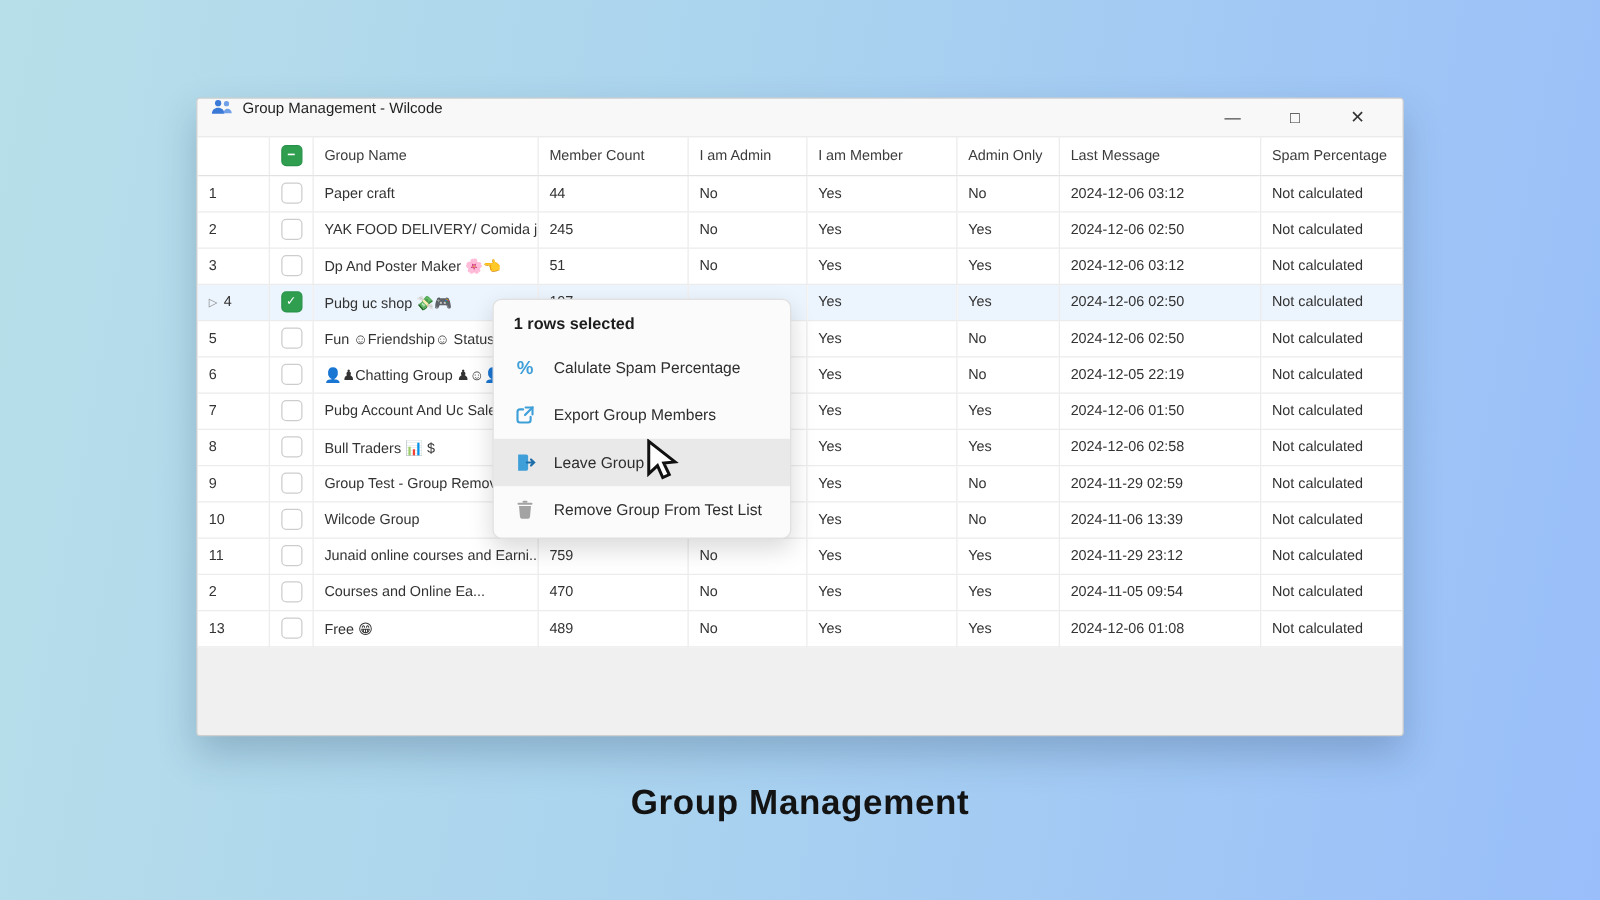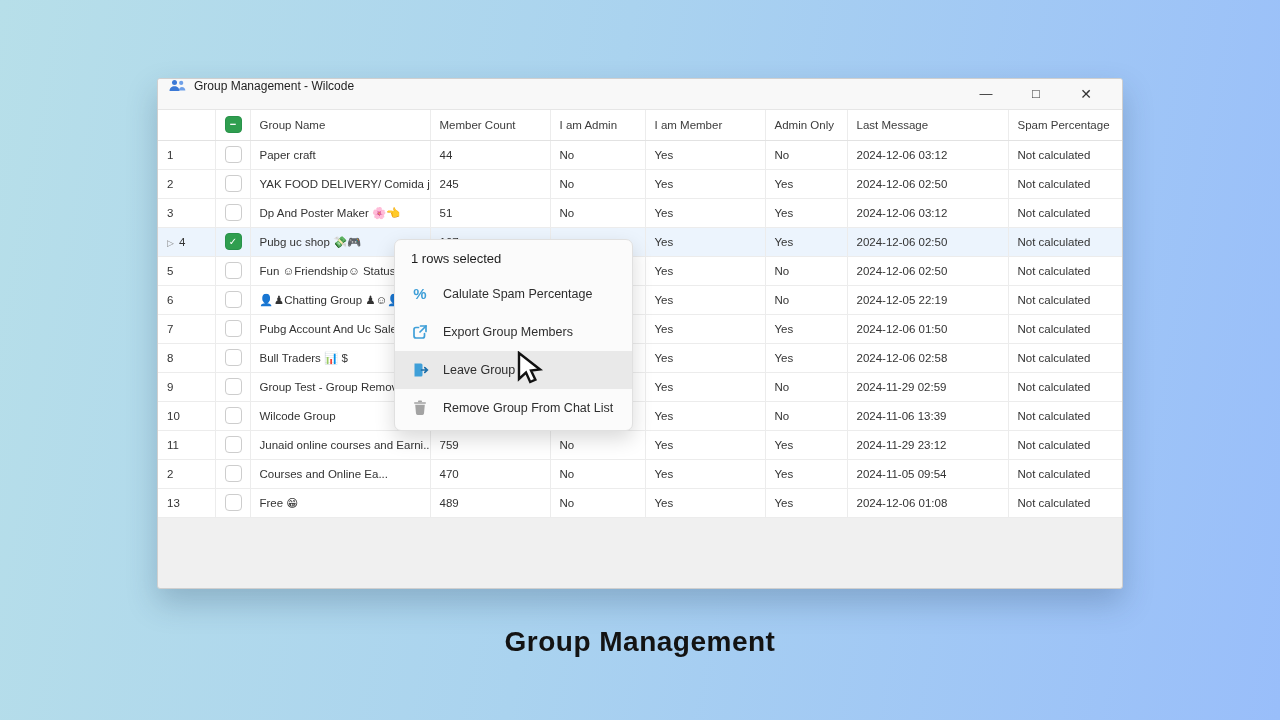--- a/index.html
+++ b/index.html
@@ -40,21 +40,21 @@
   .checkbox.checked{background:#2f9e4f;border-color:#28924a;font-weight:bold;}
   .checkbox.indeterminate{background:#2f9e4f;border-color:#28924a;font-weight:bold;font-size:11px;line-height:14px;}
   td.name-right{text-align:right;}
   td.name-center{text-align:center;}
   
   .context-menu{
     position:absolute;left:236px;top:160px;width:237px;
     background:#fbfbfb;border:1px solid #e0e0e0;border-radius:7px;
     box-shadow:0 8px 20px rgba(0,0,0,.15);padding-bottom:3px;z-index:6;overflow:hidden;
   }
-  .menu-header{padding:11px 16px 9px;font-weight:normal;font-size:13px;color:#1d1d1d;}
+  .menu-header{padding:11px 16px 9px;font-weight:bold;font-size:13px;color:#1d1d1d;}
   .menu-item{display:flex;align-items:center;height:38px;padding:0 16px;gap:14px;font-size:12.5px;color:#2e2e2e;}
   .menu-item.highlighted{background:#e9e9e9;}
   .menu-icon{width:18px;height:18px;display:inline-flex;align-items:center;justify-content:center;flex:0 0 18px;}
   
   .cursor{position:absolute;left:516px;top:351px;z-index:10;}
   
   .caption{
     position:absolute;left:0;right:0;top:626px;text-align:center;
     font-size:28px;font-weight:bold;color:#131313;letter-spacing:.5px;
   }
@@ -286,21 +286,21 @@
             <span>Leave Group</span>
           </div>
           <div class="menu-item">
             <span class="menu-icon">
               <svg width="18" height="18" viewBox="0 0 18 18" fill="#a3a3a3">
                 <path d="M4.2 5.8 h9.6 l-0.8 8.7 a1.6 1.6 0 0 1 -1.6 1.4 h-4.8 a1.6 1.6 0 0 1 -1.6 -1.4 z"></path>
                 <rect x="3" y="3.2" width="12" height="1.6" rx="0.8"></rect>
                 <rect x="7" y="1.6" width="4" height="1.6" rx="0.8"></rect>
               </svg>
             </span>
-            <span>Remove Group From Chat List</span>
+            <span>Remove Group From Test List</span>
           </div>
         </div>
     </div>
 
   </div>
 
   <svg class="cursor" width="30" height="36" viewBox="0 0 30 36">
     <path d="M3 2 L3 28 L10 21.5 L14.2 31 L19.4 28.7 L15 19.5 L24 18.5 Z" fill="#ffffff" stroke="#111" stroke-width="2.4" stroke-linejoin="miter"></path>
   </svg>
 

